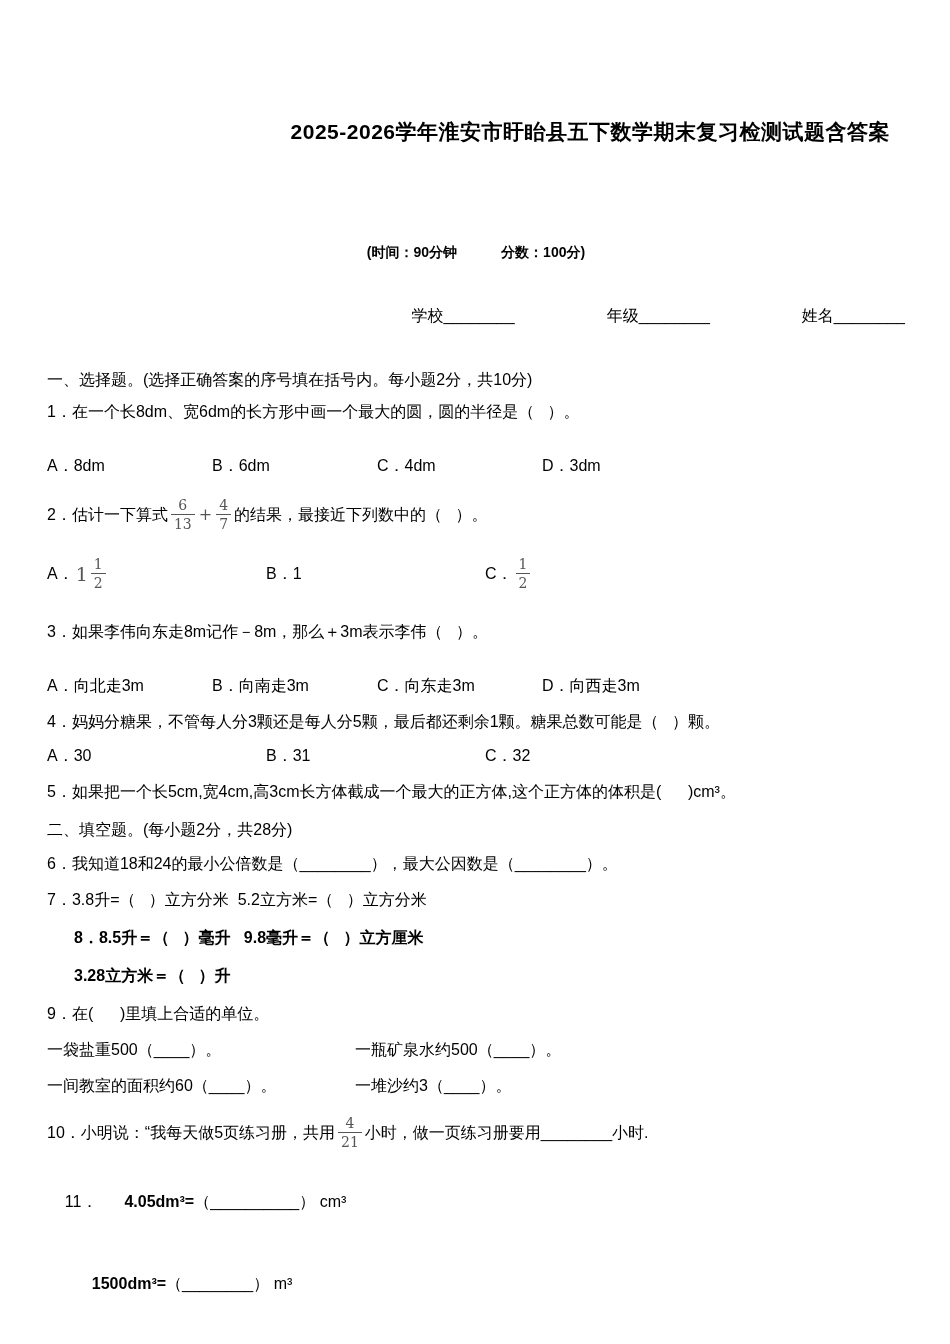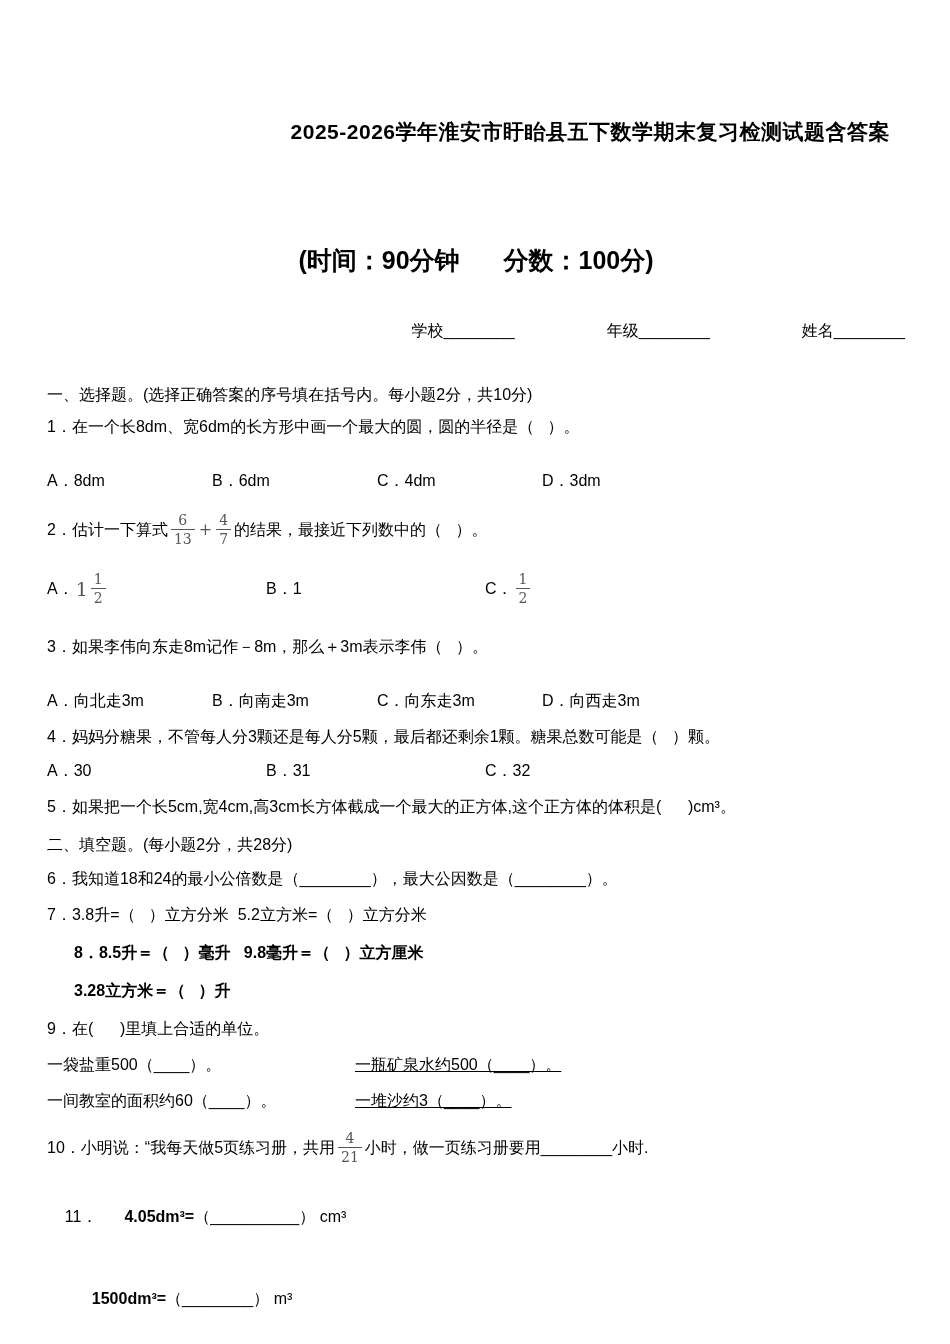--- a/index.html
+++ b/index.html
@@ -21,21 +21,21 @@
     font-weight: bold;
     text-align: right;
     letter-spacing: 0.5px;
   }
 
   .time-score {
     margin-top: 98px;
     display: flex;
     justify-content: center;
     gap: 44px;
-    font-size: 25px;
+    font-size: 14px;
     font-weight: bold;
   }
 
   .fields {
     margin-top: 44px;
     display: flex;
     justify-content: flex-end;
     gap: 92px;
     font-size: 16px;
   }
@@ -57,21 +57,21 @@
   .opts-q1 .opt:last-child, .opts-q3 .opt:last-child { width: auto; }
   .opts-q2 .opt { width: 219px; }
   .opts-q2 .opt:last-child { width: auto; }
   .opts-q4 .opt { width: 219px; }
   .opts-q4 .opt:last-child { width: auto; }
   .opts-q5 .opt { margin-right: 34px; }
   .opts-q5 .opt:last-child { margin-right: 0; }
 
   .two-col { display: flex; }
   .two-col .col1 { width: 308px; white-space: pre-wrap; }
-  .two-col .col2 { white-space: pre-wrap; text-decoration: underline; }
+  .two-col .col2 { white-space: pre-wrap; }
 
   .bold { font-weight: bold; margin-left: 27px; }
 
   .mt-10 { margin-top: 10px; }
   .mt-12 { margin-top: 12px; }
   .mt-16 { margin-top: 16px; }
   .mt-18 { margin-top: 18px; }
   .mt-20 { margin-top: 20px; }
   .mt-24 { margin-top: 24px; }
   .mt-30 { margin-top: 30px; }

